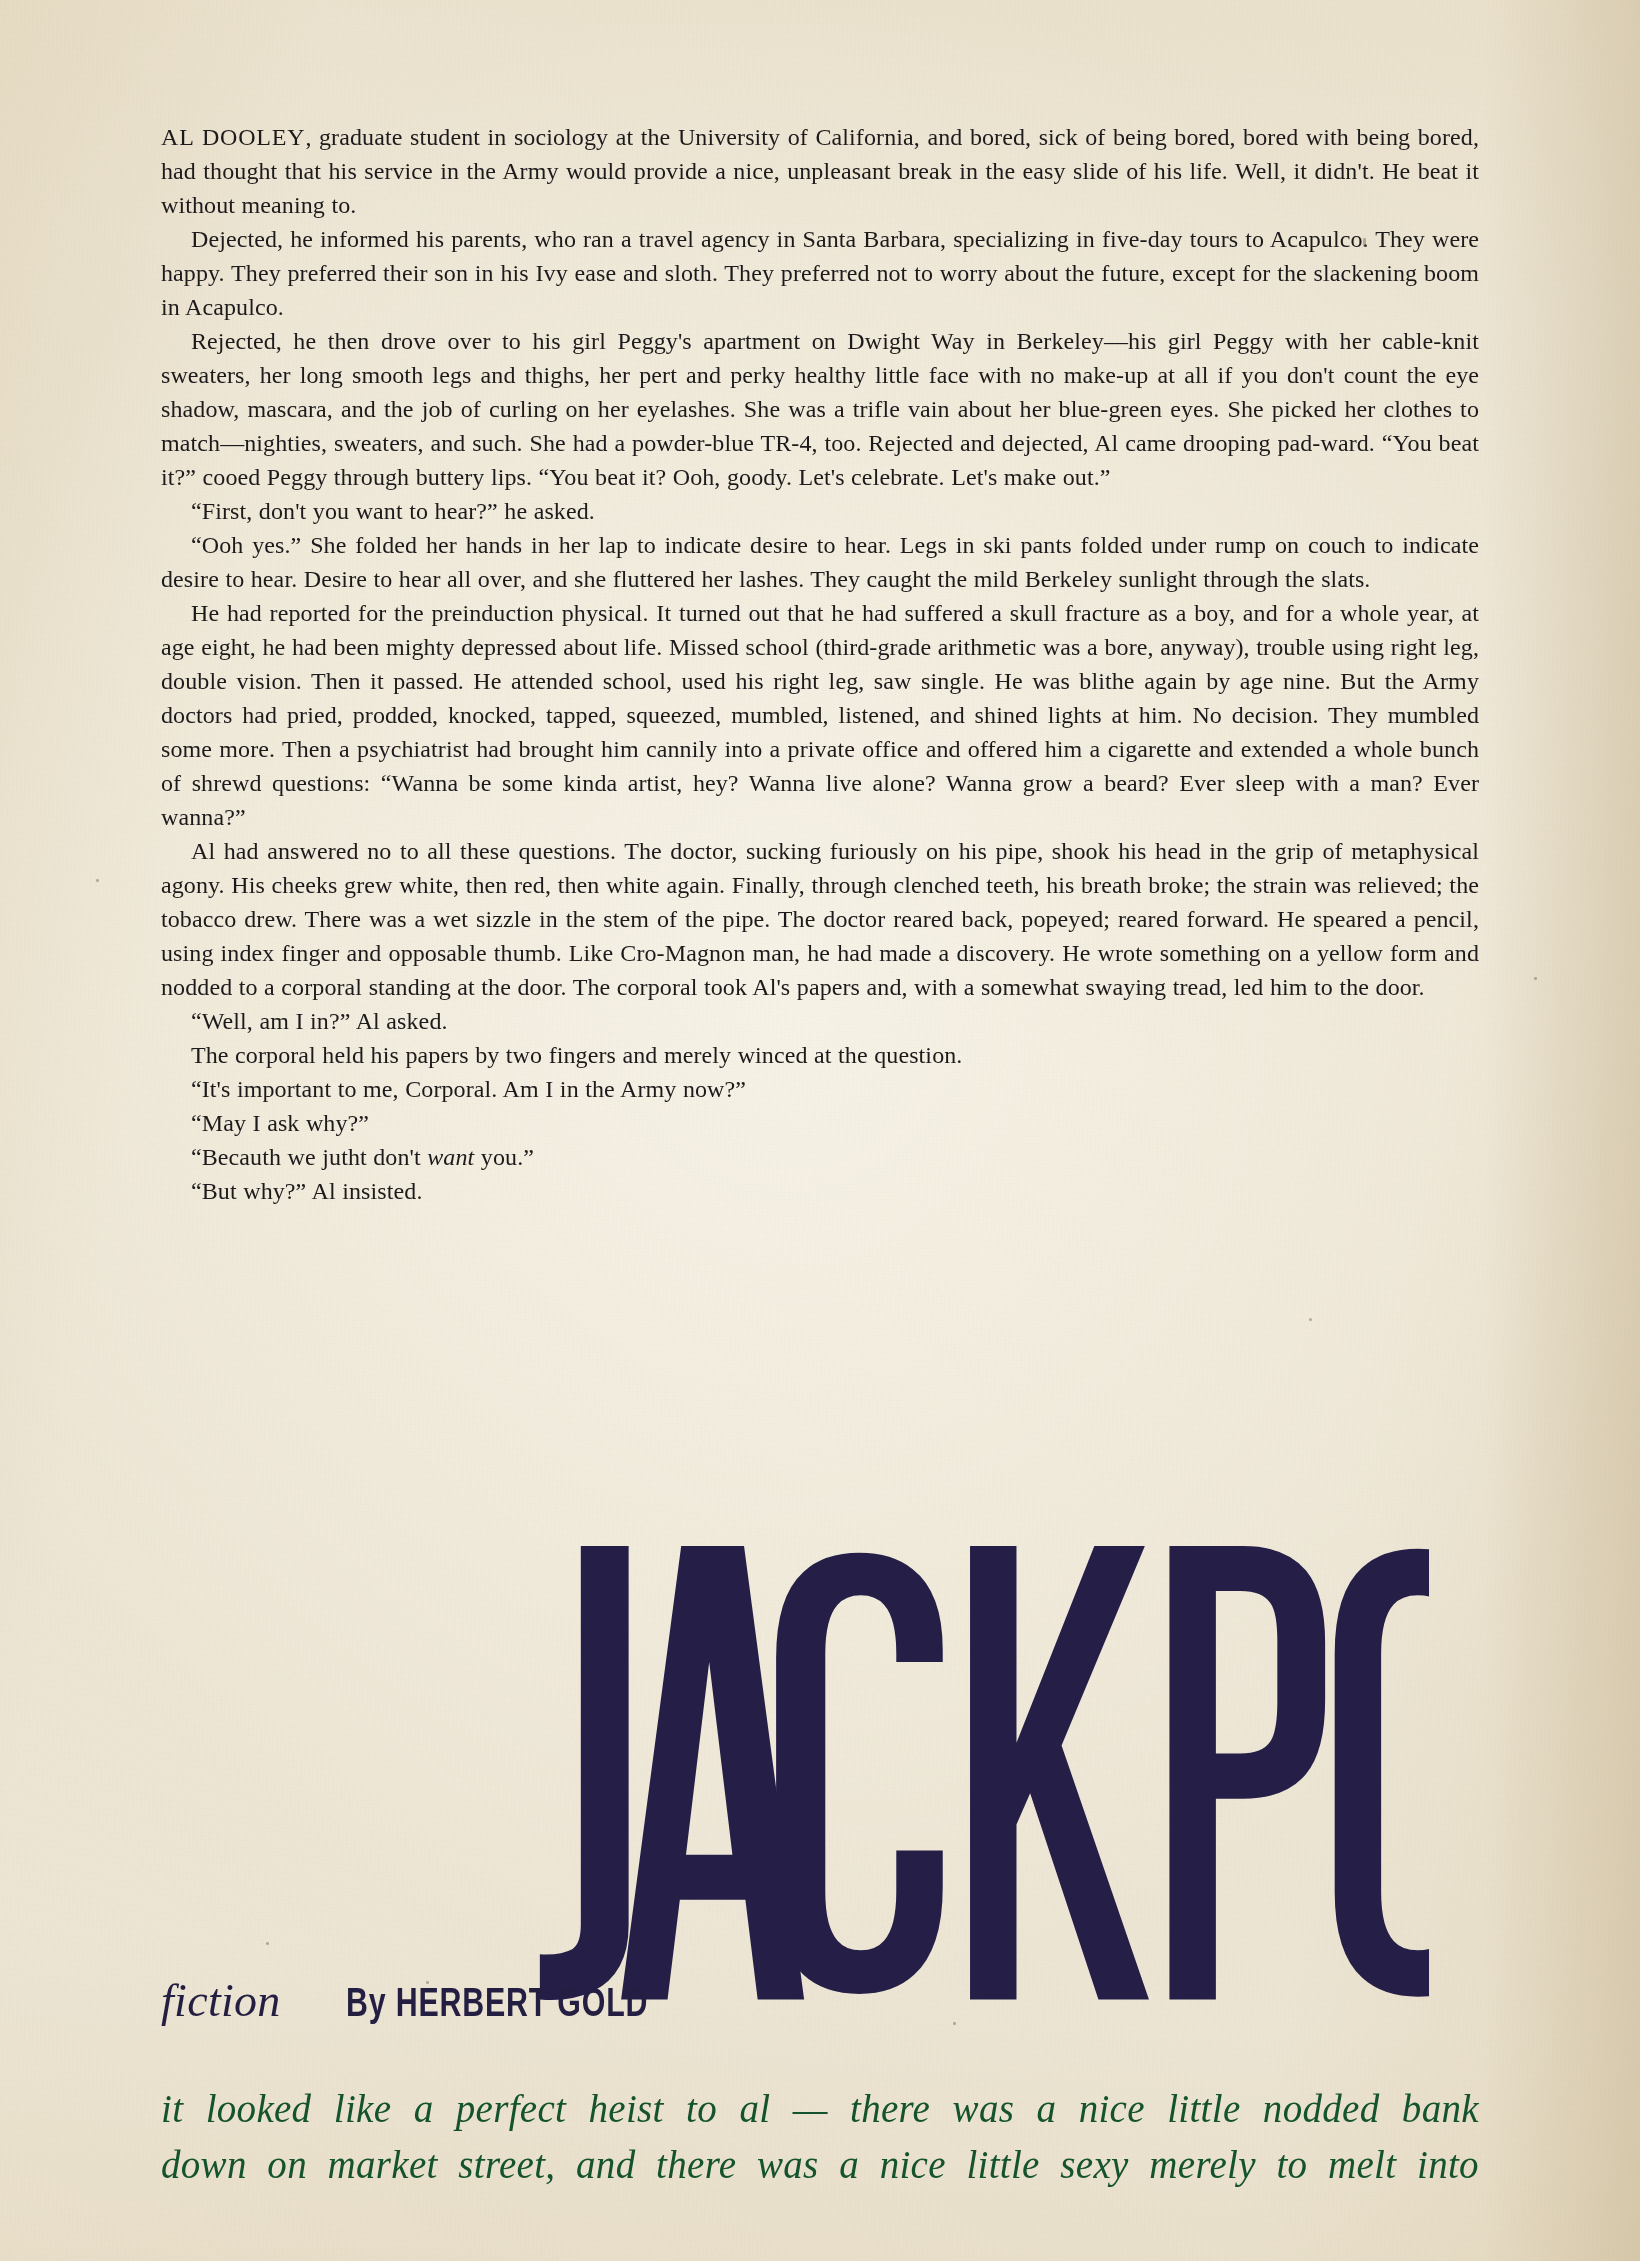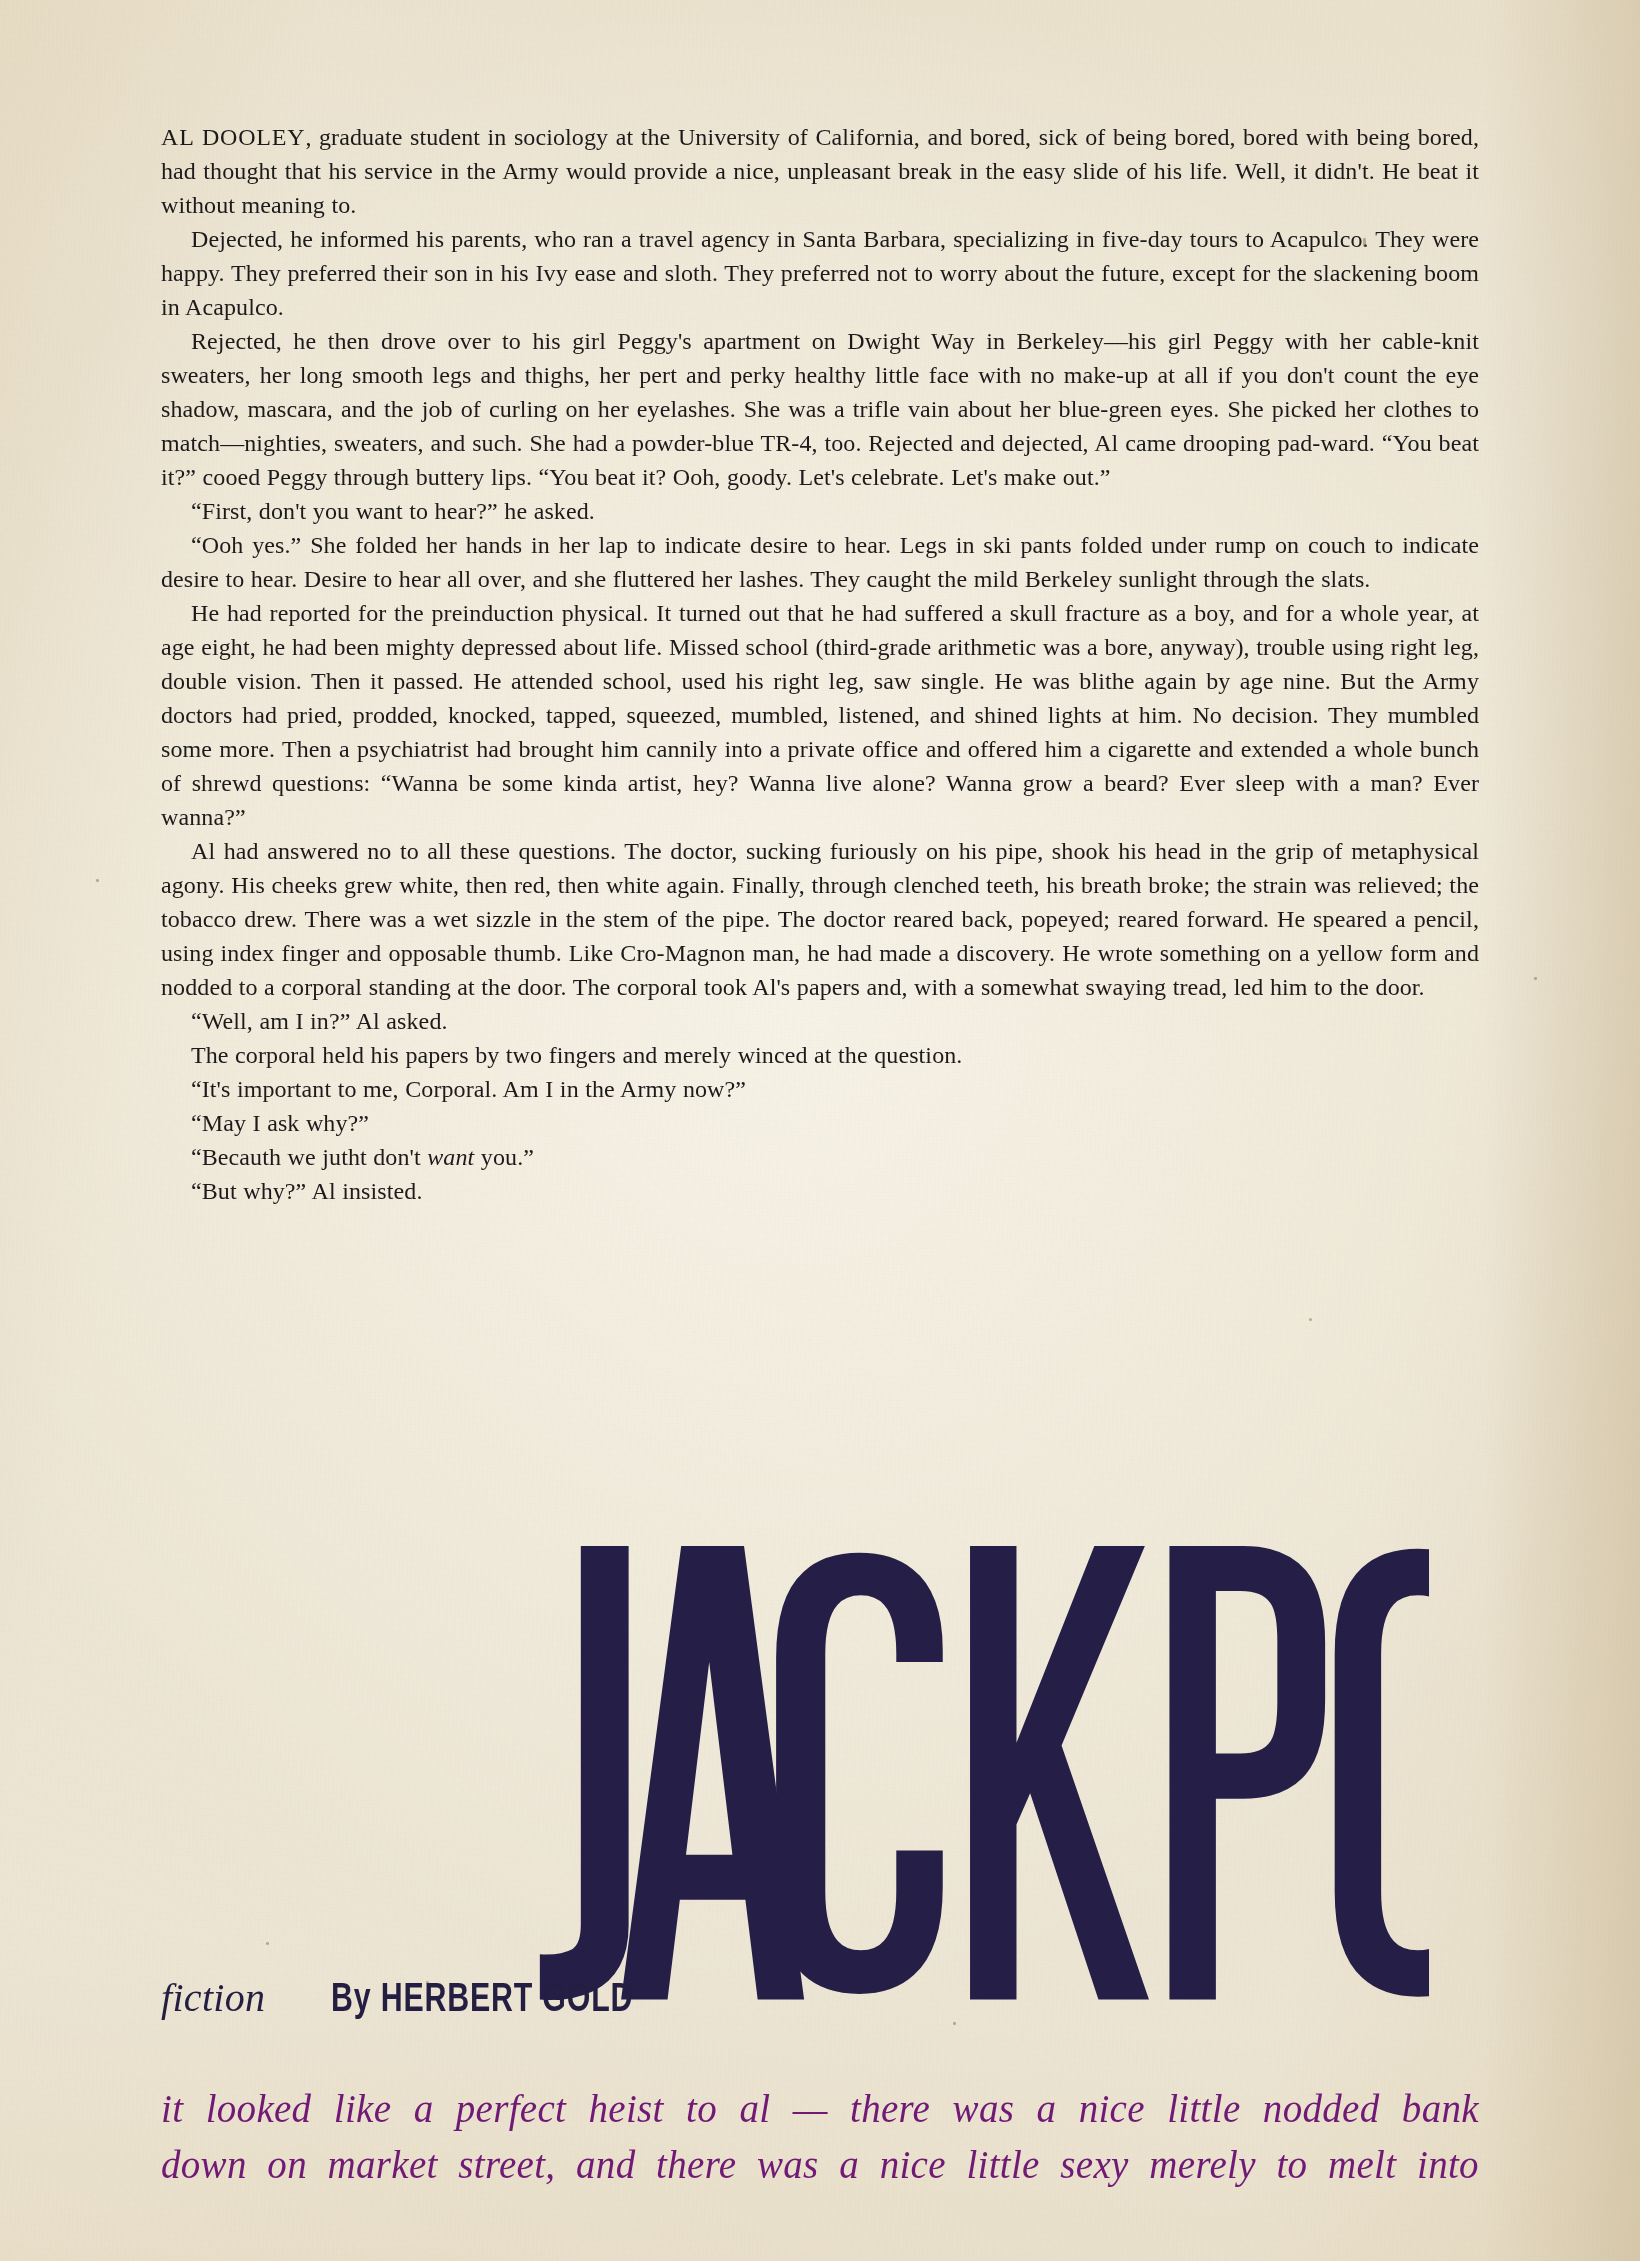--- a/index.html
+++ b/index.html
@@ -134,21 +134,21 @@
     left: 161px;
     top: 1974px;
     display: flex;
     align-items: baseline;
     gap: 12.3px;
     white-space: nowrap;
   }
   #byline .fiction-word {
     font-family: "Liberation Serif", "DejaVu Serif", serif;
     font-style: italic;
-    font-size: 40px;
+    font-size: 46px;
     color: #241f42;
     letter-spacing: 0.3px;
   }
   #byline .by-author {
     font-family: "Liberation Sans Narrow", "Liberation Sans", sans-serif;
     font-weight: 700;
     font-size: 41px;
     color: #241f42;
     letter-spacing: 1.1px;
     transform: scaleX(0.74);
@@ -157,21 +157,21 @@
   #byline .by-author .by-word { font-size: 41px; }
 
   
   #deck {
     position: absolute;
     left: 161px;
     top: 2081px;
     width: 1318px;
     font-family: "Liberation Serif", "DejaVu Serif", serif;
     font-style: italic;
-    color: #701a75;
+    color: #14532d;
     font-size: 39px;
     line-height: 56px;
     letter-spacing: 0.3px;
   }
   #deck .deck-line {
     display: block;
     white-space: nowrap;
     text-align: justify;
   }
   #deck .deck-line-inner {

